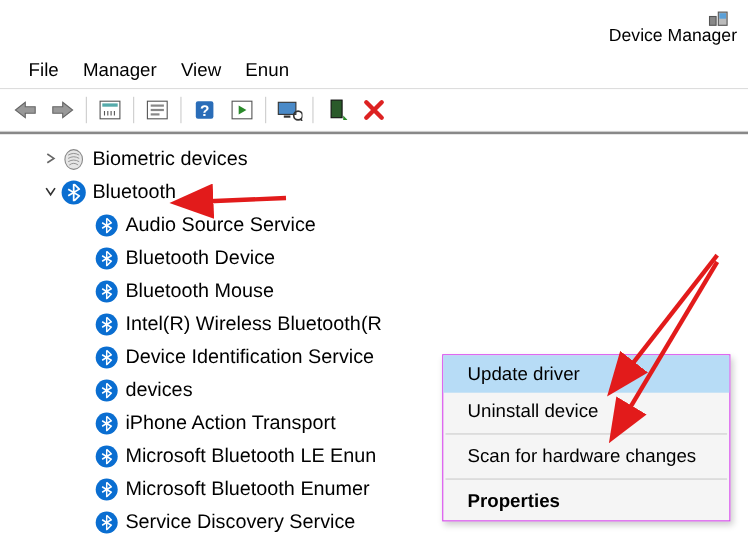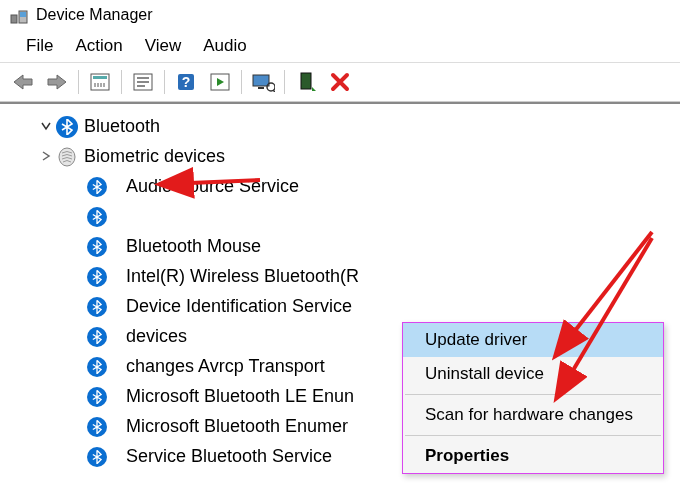--- a/index.html
+++ b/index.html
@@ -11,20 +11,21 @@
     width: 680px;
     height: 502px;
     overflow: hidden;
     position: relative;
   }
   .title-bar {
     display: flex;
     align-items: flex-end;
     padding: 6px 10px;
     font-size: 16px;
+    flex-direction: column;
   }
   .title-bar .app-icon {
     width: 18px; height: 18px;
     margin-right: 8px;
     display: inline-block;
   }
   .menu-bar {
     display: flex;
     gap: 22px;
     padding: 6px 26px;
@@ -83,21 +84,21 @@
   .bt-icon {
     width: 22px; height: 22px;
     border-radius: 50%;
     background: #0a6ed1;
     display: flex;
     align-items: center;
     justify-content: center;
   }
   .bt-icon.small { width: 20px; height: 20px; }
   .indent-1 { padding-left: 36px; }
-  .indent-2 { padding-left: 86px; gap: 12px; }
+  .indent-2 { padding-left: 86px; }
   .context-menu {
     position: absolute;
     left: 402px;
     top: 322px;
     width: 262px;
     background: #f5f5f5;
     border: 1px solid #d946ef;
     box-shadow: 2px 3px 6px rgba(0,0,0,0.2);
     font-size: 17px;
     z-index: 10;
@@ -132,23 +133,23 @@
       <rect x="1" y="9" width="6" height="8" fill="#888" stroke="#555"></rect>
       <rect x="9" y="5" width="8" height="12" fill="#bbb" stroke="#555"></rect>
       <rect x="10" y="6" width="6" height="5" fill="#5aa0d8"></rect>
     </svg>
   </span>
   <span>Device Manager</span>
 </div>
 
 <div class="menu-bar">
   <span>File</span>
-  <span>Action</span>
+  <span>Manager</span>
   <span>View</span>
-  <span>Audio</span>
+  <span>Enun</span>
 </div>
 
 <div class="toolbar">
   <div class="tb-btn">
     <svg width="22" height="18" viewBox="0 0 22 18">
         <path d="M11 2 L2 9 L11 16 L11 12 L20 12 L20 6 L11 6 Z" fill="#999" stroke="#666"></path>
       </svg>
   </div>
   <div class="tb-btn">
     <svg width="22" height="18" viewBox="0 0 22 18">
@@ -206,67 +207,68 @@
         <path d="M4 4 L18 18 M18 4 L4 18" stroke="#d22" stroke-width="4" stroke-linecap="round"></path>
       </svg>
   </div>
 </div>
 
 <div class="tree">
 
   <div class="tree-row indent-1">
     <span class="chev">
       <svg width="10" height="10" viewBox="0 0 10 10">
+          <path d="M2 1 L8 5 L2 9" fill="none" stroke="#666" stroke-width="1.5"></path>
+        </svg>
+    </span>
+    <span class="node-icon">
+      <svg width="20" height="20" viewBox="0 0 20 20">
+          <ellipse cx="10" cy="10" rx="8" ry="9" fill="#e5e5e5" stroke="#888"></ellipse>
+          <path d="M5 6 Q10 3 15 6 M5 9 Q10 6 15 9 M5 12 Q10 9 15 12 M6 15 Q10 12 14 15" fill="none" stroke="#888" stroke-width="0.8"></path>
+        </svg>
+    </span>
+    <span>Biometric devices</span>
+  </div>
+
+  <div class="tree-row indent-1">
+    <span class="chev">
+      <svg width="10" height="10" viewBox="0 0 10 10">
           <path d="M1 2 L5 8 L9 2" fill="none" stroke="#333" stroke-width="1.5"></path>
         </svg>
     </span>
     <span class="node-icon">
       <span class="bt-icon">
         <svg width="12" height="16" viewBox="0 0 12 16">
             <path d="M6 0 L6 16 L11 11 L1 5 M6 0 L11 5 L1 11" fill="none" stroke="#fff" stroke-width="1.6"></path>
           </svg>
       </span>
     </span>
     <span>Bluetooth</span>
   </div>
 
-  <div class="tree-row indent-1">
-    <span class="chev">
-      <svg width="10" height="10" viewBox="0 0 10 10">
-          <path d="M2 1 L8 5 L2 9" fill="none" stroke="#666" stroke-width="1.5"></path>
-        </svg>
-    </span>
-    <span class="node-icon">
-      <svg width="20" height="20" viewBox="0 0 20 20">
-          <ellipse cx="10" cy="10" rx="8" ry="9" fill="#e5e5e5" stroke="#888"></ellipse>
-          <path d="M5 6 Q10 3 15 6 M5 9 Q10 6 15 9 M5 12 Q10 9 15 12 M6 15 Q10 12 14 15" fill="none" stroke="#888" stroke-width="0.8"></path>
-        </svg>
-    </span>
-    <span>Biometric devices</span>
-  </div>
-
   <div id="children-container">
       <div class="tree-row indent-2">
     <span class="node-icon">
       <span class="bt-icon small">
         <svg width="10" height="14" viewBox="0 0 12 16">
               <path d="M6 0 L6 16 L11 11 L1 5 M6 0 L11 5 L1 11" fill="none" stroke="#fff" stroke-width="1.6"></path>
             </svg>
       </span>
     </span>
     <span>Audio Source Service</span>
       </div>
       <div class="tree-row indent-2">
     <span class="node-icon">
       <span class="bt-icon small">
         <svg width="10" height="14" viewBox="0 0 12 16">
               <path d="M6 0 L6 16 L11 11 L1 5 M6 0 L11 5 L1 11" fill="none" stroke="#fff" stroke-width="1.6"></path>
             </svg>
       </span>
     </span>
+    <span>Bluetooth Device</span>
       </div>
       <div class="tree-row indent-2">
     <span class="node-icon">
       <span class="bt-icon small">
         <svg width="10" height="14" viewBox="0 0 12 16">
               <path d="M6 0 L6 16 L11 11 L1 5 M6 0 L11 5 L1 11" fill="none" stroke="#fff" stroke-width="1.6"></path>
             </svg>
       </span>
     </span>
     <span>Bluetooth Mouse</span>
@@ -302,21 +304,21 @@
     <span>devices</span>
       </div>
       <div class="tree-row indent-2">
     <span class="node-icon">
       <span class="bt-icon small">
         <svg width="10" height="14" viewBox="0 0 12 16">
               <path d="M6 0 L6 16 L11 11 L1 5 M6 0 L11 5 L1 11" fill="none" stroke="#fff" stroke-width="1.6"></path>
             </svg>
       </span>
     </span>
-    <span>changes Avrcp Transport</span>
+    <span>iPhone Action Transport</span>
       </div>
       <div class="tree-row indent-2">
     <span class="node-icon">
       <span class="bt-icon small">
         <svg width="10" height="14" viewBox="0 0 12 16">
               <path d="M6 0 L6 16 L11 11 L1 5 M6 0 L11 5 L1 11" fill="none" stroke="#fff" stroke-width="1.6"></path>
             </svg>
       </span>
     </span>
     <span>Microsoft Bluetooth LE Enun</span>
@@ -332,21 +334,21 @@
     <span>Microsoft Bluetooth Enumer</span>
       </div>
       <div class="tree-row indent-2">
     <span class="node-icon">
       <span class="bt-icon small">
         <svg width="10" height="14" viewBox="0 0 12 16">
               <path d="M6 0 L6 16 L11 11 L1 5 M6 0 L11 5 L1 11" fill="none" stroke="#fff" stroke-width="1.6"></path>
             </svg>
       </span>
     </span>
-    <span>Service Bluetooth Service</span>
+    <span>Service Discovery Service</span>
       </div>
     </div>
 
 </div>
 
 <div class="context-menu">
   <div class="cm-item hl">
     <span>Update driver</span>
   </div>
   <div class="cm-item">

